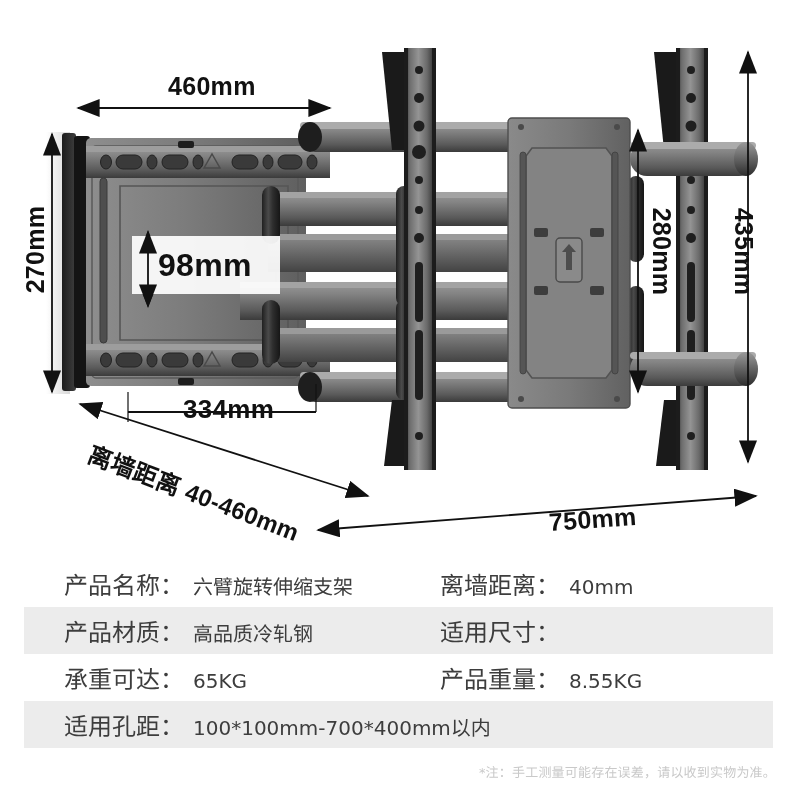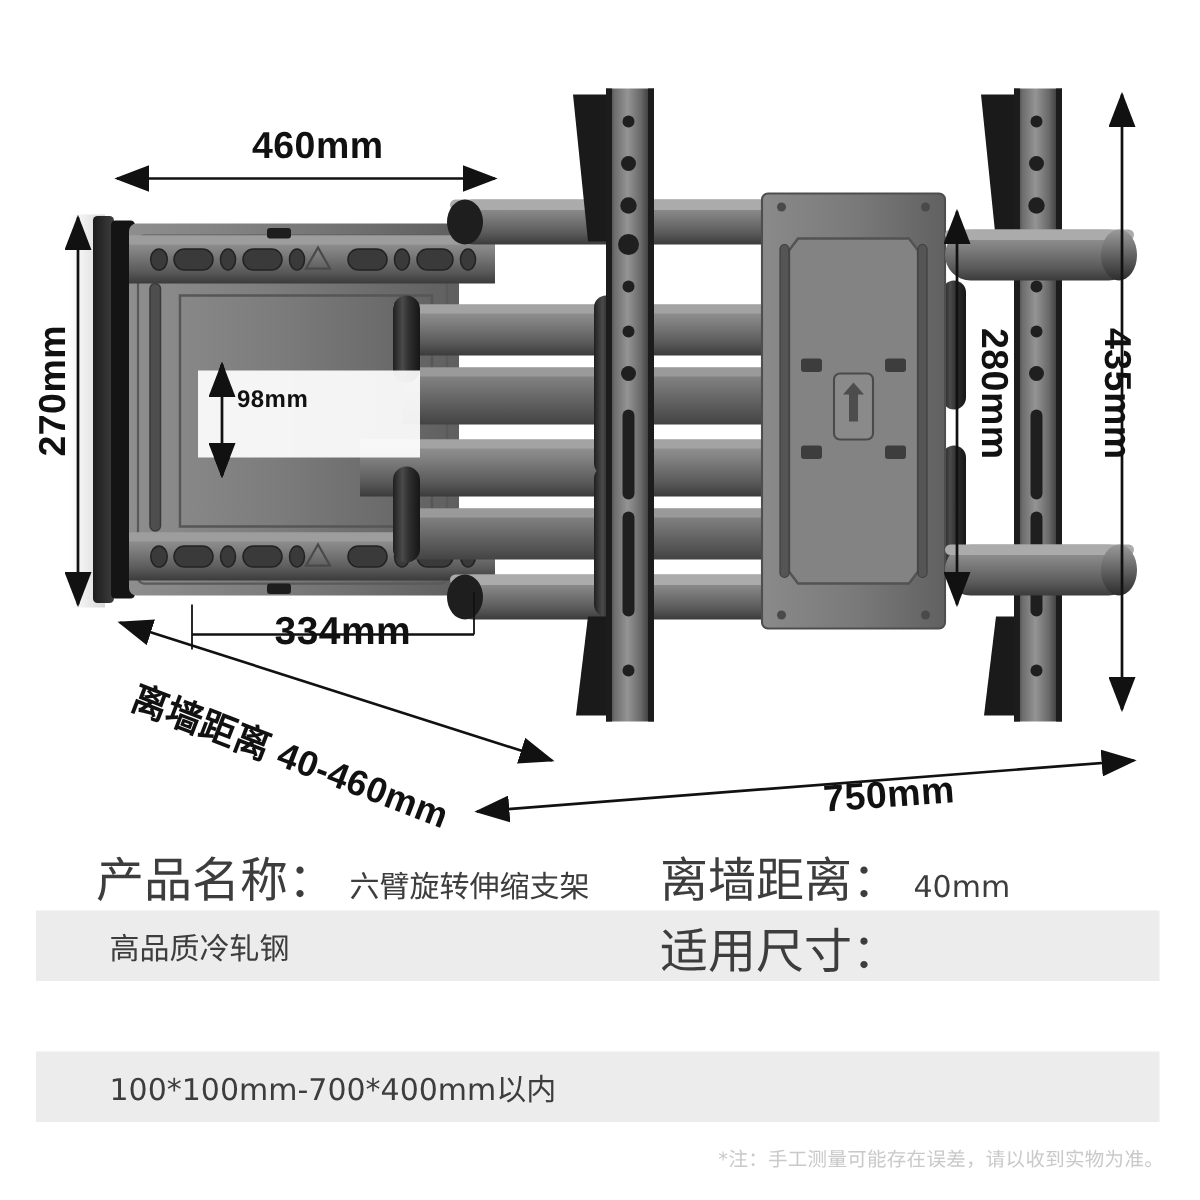--- a/index.html
+++ b/index.html
@@ -7,33 +7,33 @@
   body{
     width:800px;height:800px;
     background:#ffffff;
     font-family:"Liberation Sans","DejaVu Sans",sans-serif;
     overflow:hidden;
     position:relative;
   }
   #page{position:relative;width:800px;height:800px;overflow:hidden;background:#fff;}
 
   
-  #diagram{position:absolute;left:0;top:11px;width:800px;height:555px;}
+  #diagram{position:absolute;left:0;top:0;width:800px;height:555px;}
   #diagram svg{display:block;}
 
   .dimlabel{
     position:absolute;
     color:#111;
     font-weight:600;
     white-space:nowrap;
     letter-spacing:.3px;
   }
   .dim-460{left:168px;top:72px;font-size:25px;}
   .dim-270{left:-8px;top:235px;font-size:25px;transform:rotate(-90deg);transform-origin:center;}
-  .dim-98{left:158px;top:247px;font-size:16px;}
+  .dim-98{left:158px;top:247px;font-size:32px;}
   .dim-334{left:183px;top:394px;font-size:26px;}
   .dim-wall{left:96px;top:435px;font-size:24px;transform:rotate(21deg);transform-origin:left top;}
   .dim-750{left:548px;top:508px;font-size:25px;transform:rotate(-4deg);transform-origin:left top;}
   .dim-280{left:618px;top:237px;font-size:25px;transform:rotate(90deg);transform-origin:center;}
   .dim-435{left:700px;top:237px;font-size:25px;transform:rotate(90deg);transform-origin:center;}
 
   
   #spec{position:absolute;left:0;top:556px;width:800px;height:200px;}
   .spec-row{
     position:absolute;left:24px;width:749px;height:47px;
@@ -44,21 +44,21 @@
   .spec-row.r2{top:51px;}
   .spec-row.r3{top:98px;}
   .spec-row.r4{top:145px;}
 
   .cell{display:flex;align-items:baseline;}
   .cell.left{position:absolute;left:40px;}
   .cell.right{position:absolute;left:416px;}
   .cell.wide{position:absolute;left:40px;}
 
   .lbl{
-    font-size:32px;color:#3d3d3d;font-weight:500;
+    font-size:24px;color:#3d3d3d;font-weight:500;
     font-family:"DejaVu Sans","Liberation Sans",sans-serif;
     white-space:nowrap;
   }
   .val{
     font-size:20px;color:#3d3d3d;font-weight:500;
     margin-left:9px;white-space:nowrap;
     font-family:"DejaVu Sans","Liberation Sans",sans-serif;
   }
 
   #footnote{
@@ -333,30 +333,42 @@
         <span class="val">六臂旋转伸缩支架</span>
       </div>
       <div class="cell right">
         <span class="lbl">离墙距离：</span>
         <span class="val">40mm</span>
       </div>
     </div>
 
     <div class="spec-row r2 shaded">
       <div class="cell left">
+        <span class="lbl">产品材质：</span>
         <span class="val">高品质冷轧钢</span>
       </div>
       <div class="cell right">
         <span class="lbl">适用尺寸：</span>
       </div>
     </div>
 
+    <div class="spec-row r3">
+      <div class="cell left">
+        <span class="lbl">承重可达：</span>
+        <span class="val">65KG</span>
+      </div>
+      <div class="cell right">
+        <span class="lbl">产品重量：</span>
+        <span class="val">8.55KG</span>
+      </div>
+    </div>
 
     <div class="spec-row r4 shaded">
       <div class="cell wide">
+        <span class="lbl">适用孔距：</span>
         <span class="val">100*100mm-700*400mm以内</span>
       </div>
     </div>
   </div>
 
   <div id="footnote">*注：手工测量可能存在误差，请以收到实物为准。</div>
 
 </div>
 
 </body></html>

